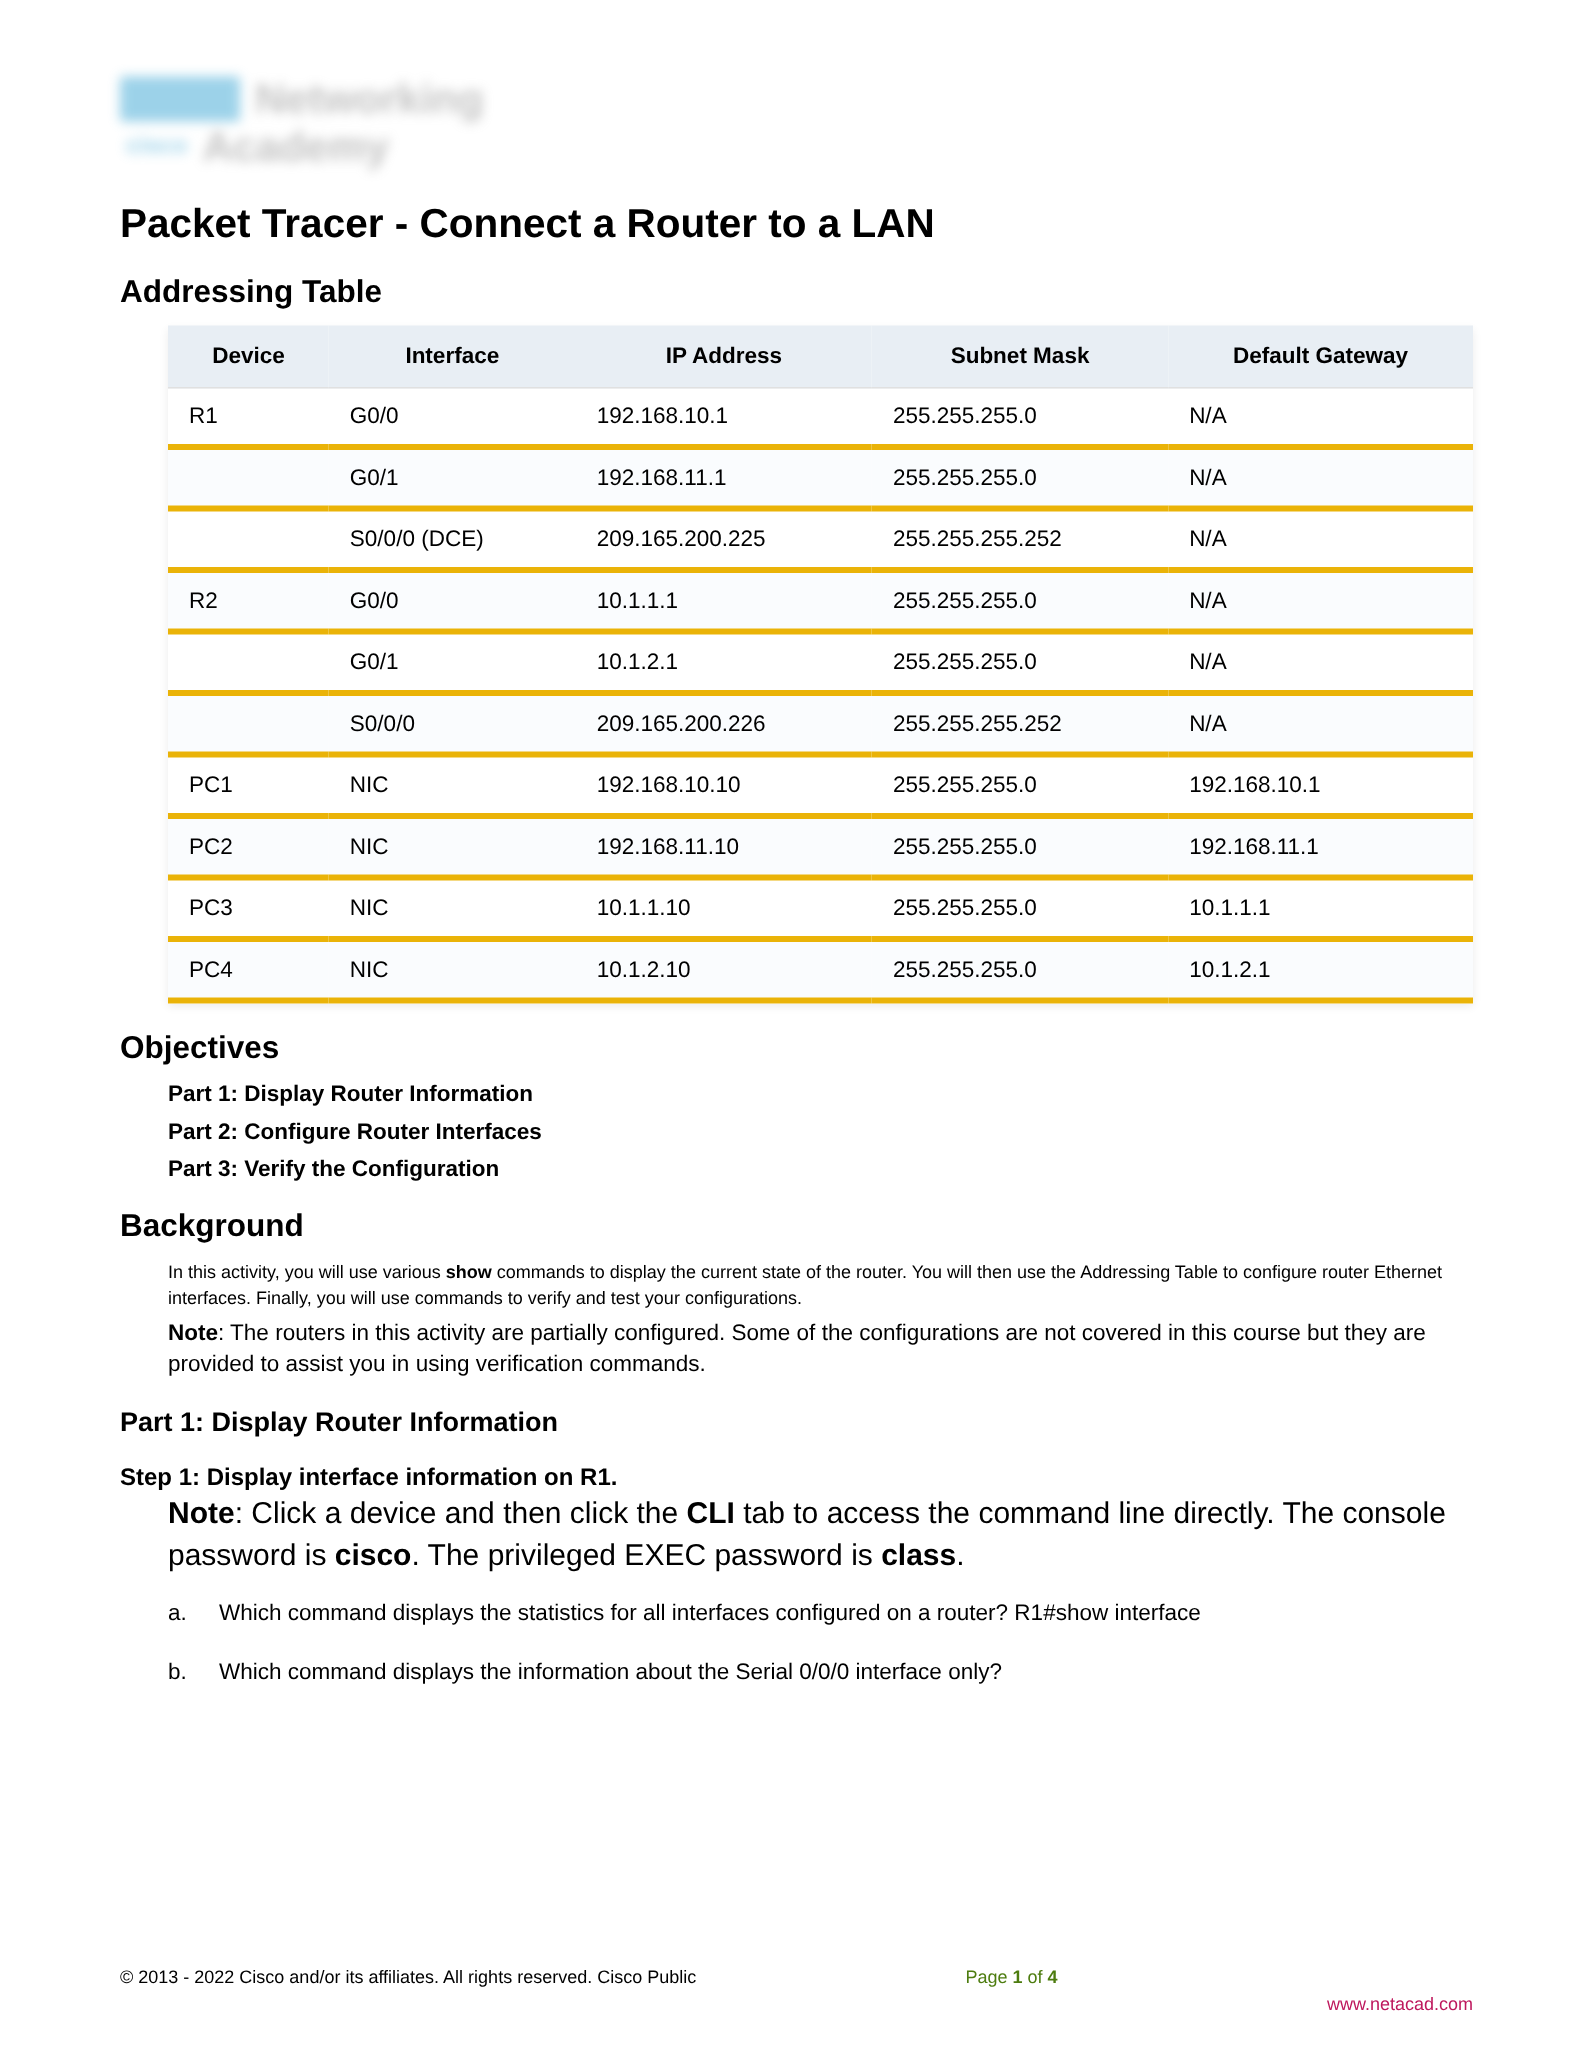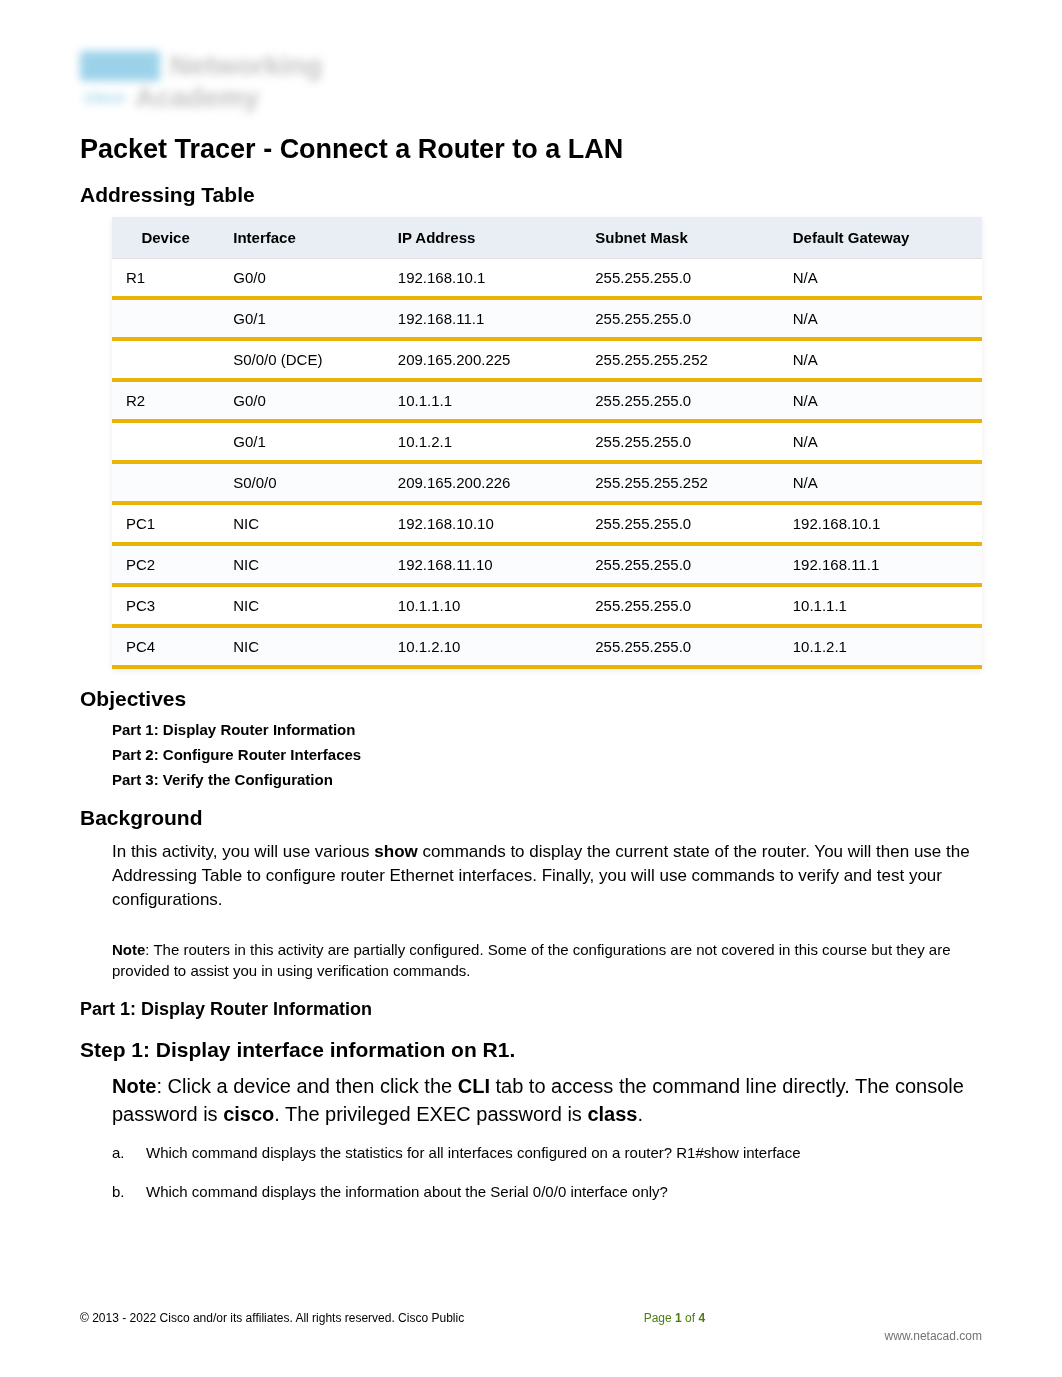--- a/index.html
+++ b/index.html
@@ -54,37 +54,36 @@
       margin-top: 18px;
       margin-bottom: 10px;
     }
     h3 {
       font-size: 18px;
       font-weight: bold;
       margin-top: 18px;
       margin-bottom: 10px;
     }
     h4 {
-      font-size: 21px;
+      font-size: 16px;
       font-weight: bold;
       margin-top: 18px;
-      margin-bottom: 10px;
     }
     table {
       width: 100%;
       border-collapse: collapse;
       margin-bottom: 10px;
       box-shadow: 0 2px 6px rgba(0,0,0,0.08);
     }
     thead th {
       background: #e8eef4;
       font-weight: bold;
       font-size: 15px;
       padding: 12px 14px;
-      text-align: left;
+      text-align: center;
       border-bottom: 1px solid #e0e0e0;
     }
     thead th:first-child {
       text-align: center;
       margin-top: 41px;
     }
     tbody td {
       padding: 10px 14px;
       font-size: 15px;
       border-bottom: 4px solid #eab308;
@@ -99,23 +98,23 @@
     .objectives-list {
       padding-left: 32px;
     }
     .objective-item {
       font-weight: bold;
       font-size: 15px;
       margin-bottom: 8px;
     }
     .background-text {
       padding-left: 32px;
-      font-size: 17px;
+      font-size: 12px;
       line-height: 1.4;
-      margin-bottom: 28px;
+      margin-bottom: 4px;
     }
     .note-text {
       padding-left: 32px;
       font-size: 15px;
       line-height: 1.4;
       margin-bottom: 12px;
     }
     .step-note {
       padding-left: 32px;
       font-size: 20px;
@@ -151,21 +150,21 @@
       font-size: 12px;
       align-items: center;
     }
     .copyright {
       color: #000;
     }
     .page-num {
       color: #4d7c0f;
     }
     .netacad-link {
-      color: #737373;
+      color: #be185d;
       margin-top: 36px;
     }
     .inline-bold {
       font-weight: bold;
     }
     .copy-symbol {
       font-size: 12px;
       vertical-align: top;
     }
   </style>

